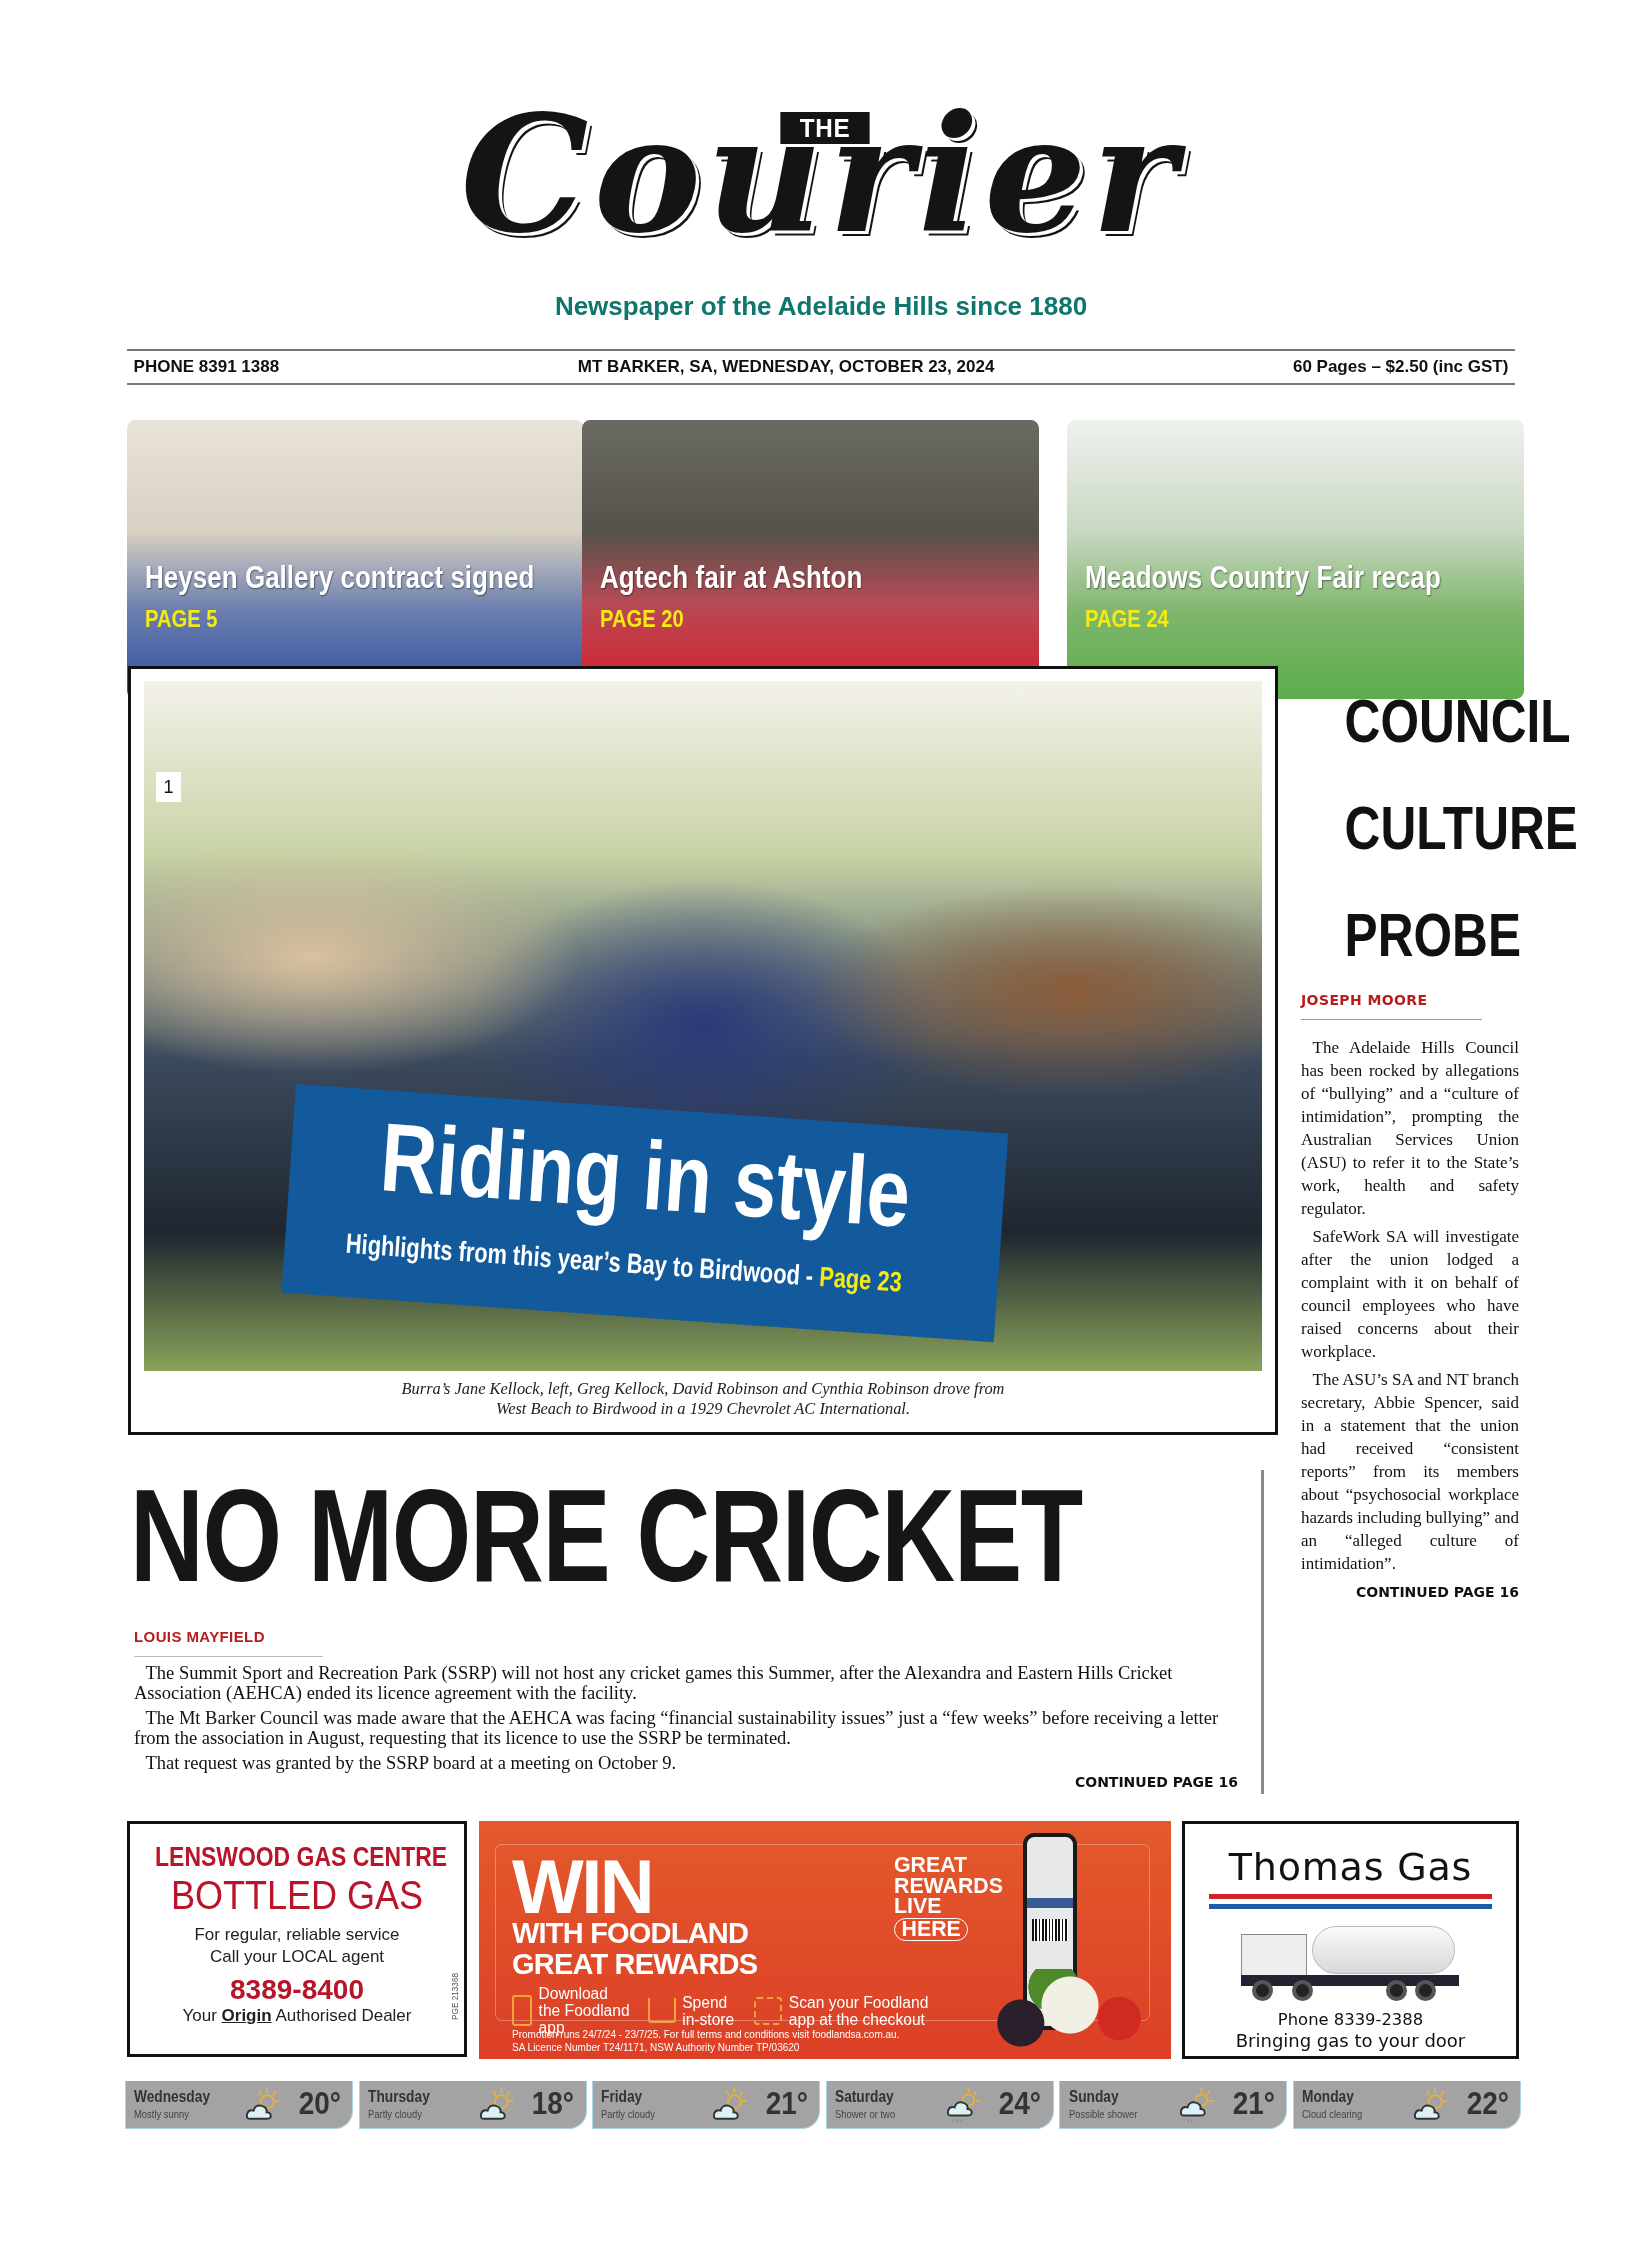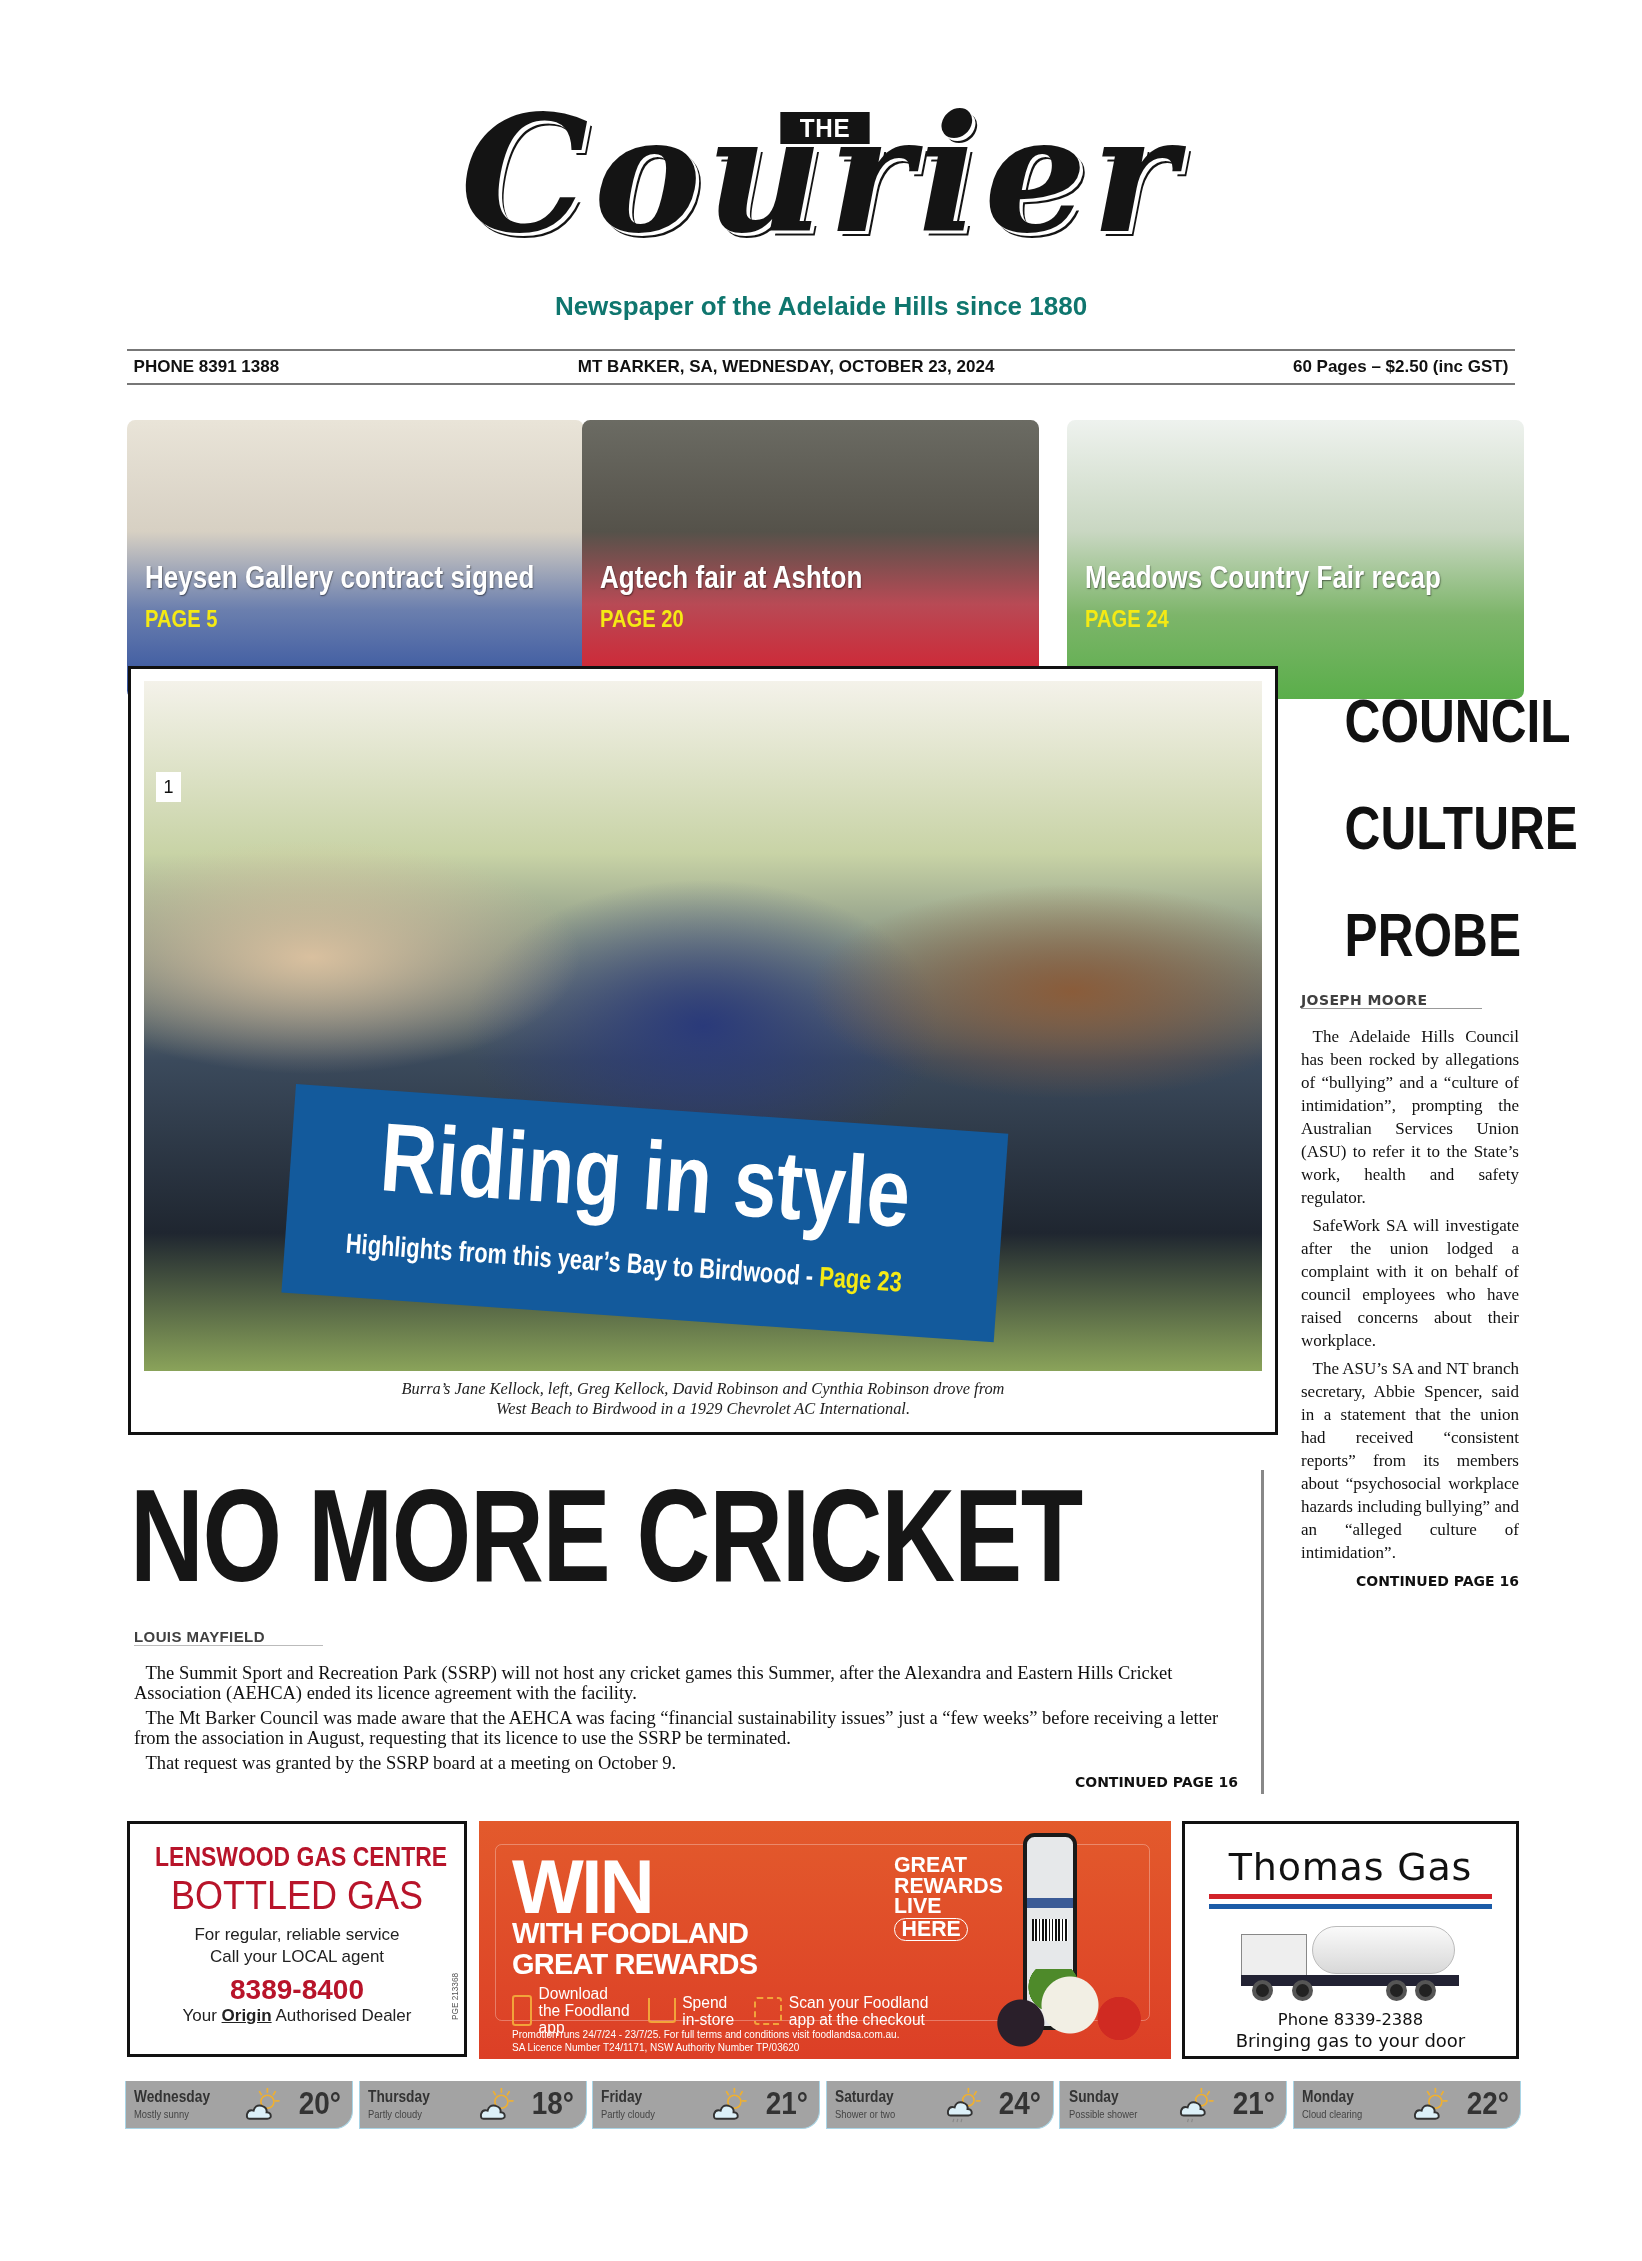--- a/index.html
+++ b/index.html
@@ -46,21 +46,21 @@
     transform: scaleX(0.8); transform-origin: left; white-space: nowrap; }
   .banner-sub { position: absolute; left: 61px; top: 140px; font-weight: 700; font-size: 28px; color: #fff; white-space: nowrap;
     transform: scaleX(0.78); transform-origin: left; }
   .banner-sub .hl { color: #f5ea14; }
   .caption { left: 144px; top: 1379px; width: 1118px; text-align: center; font-family: "Liberation Serif", serif; font-style: italic; font-size: 16.4px; line-height: 20px; color: #222; }
 
   
   .side-col { left: 1301px; top: 690px; width: 218px; }
   .side-head { font-weight: 700; font-size: 62px; line-height: 1; color: #111; text-align: right; transform: scaleX(0.8); transform-origin: right; white-space: nowrap; }
   .side-head.l1 { margin-bottom: 45px; } .side-head.l2 { margin-bottom: 45px; }
-  .byline { font-family: "DejaVu Sans", sans-serif; font-weight: 700; font-size: 14px; color: #404040; padding-bottom: 0; border-bottom: 1.6px solid #999; display: inline-block; width: 181px; letter-spacing: 0.4px; }
+  .byline { font-family: "DejaVu Sans", sans-serif; font-weight: 700; font-size: 14px; color: #b91c1c; padding-bottom: 11px; border-bottom: 1.6px solid #999; display: inline-block; width: 181px; letter-spacing: 0.4px; }
   .side-body { font-family: "Liberation Serif", serif; font-size: 17px; line-height: 23px; text-align: justify; color: #111; margin-top: 16.4px; }
   .side-body p { text-indent: 11.5px; margin-bottom: 5px; }
   .cont { font-family: "DejaVu Sans", sans-serif; font-weight: 700; font-size: 14px; text-align: right; color: #111; }
 
   .col-rule { left: 1261px; top: 1470px; width: 3.3px; height: 324px; background: #888; }
 
   
   .lead-head { left: 130px; top: 1470px; font-weight: 700; font-size: 131px; line-height: 1; color: #161616; white-space: nowrap; transform: scaleX(0.78); transform-origin: left; letter-spacing: -1.6px; }
   .lead-byline { left: 134px; top: 1628px; }
   .lead-byline .byline { width: 189px; border-bottom-color: #bbb; font-family: "Liberation Sans", sans-serif; font-size: 15px; }

